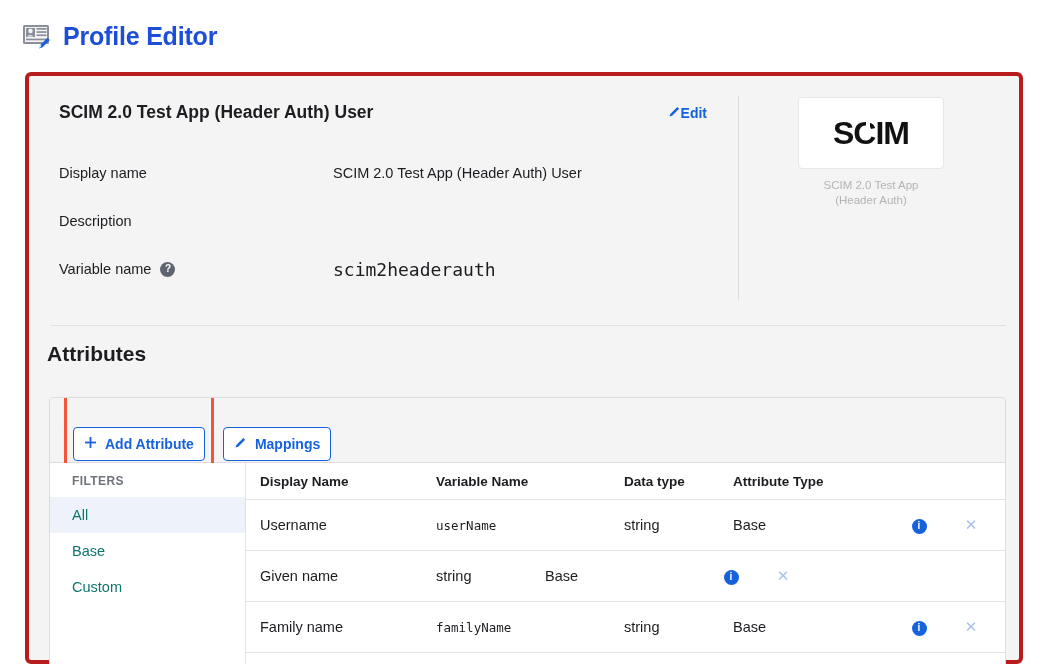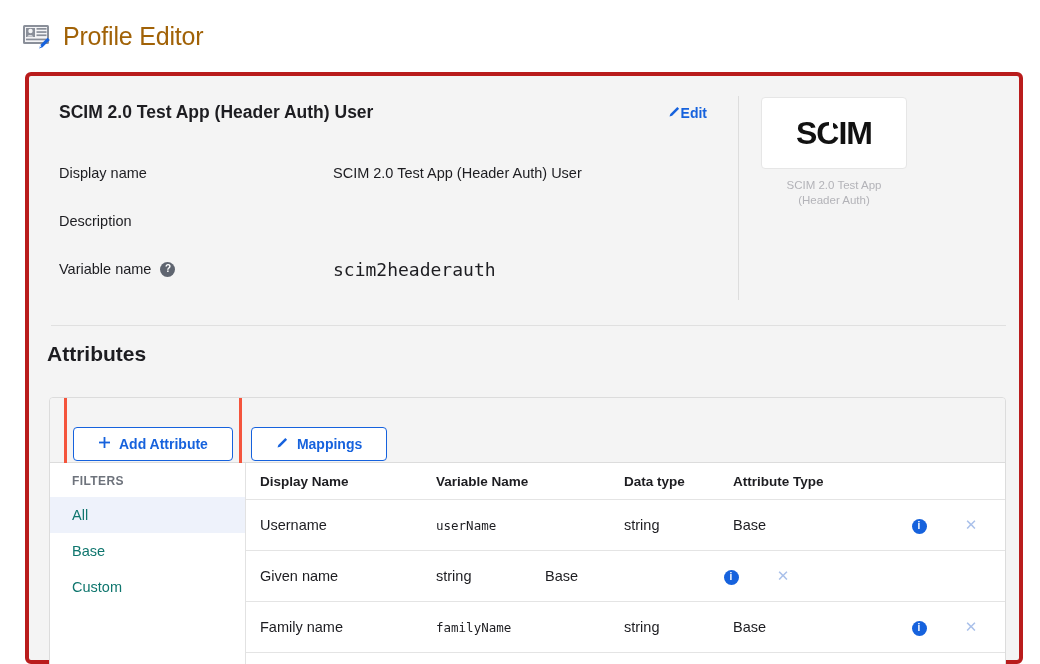--- a/index.html
+++ b/index.html
@@ -15,23 +15,23 @@
   
   .page-head {
     display: flex;
     align-items: center;
     gap: 11px;
     padding: 14px 0 0 22px;
     height: 58px;
   }
   .page-title {
     font-size: 25px;
-    font-weight: normal;
+    font-weight: bold;
     letter-spacing: -0.2px;
-    color: #a16207;
+    color: #1d4ed8;
   }
   .titleicon { width: 30px; height: 28px; display: block; }
 
   
   .profile-card {
     position: absolute;
     left: 25px; top: 72px;
     width: 998px; height: 592px;
     background: #f4f4f4;
     border: 4px solid #b91c1c;
@@ -94,21 +94,21 @@
 
   
   .v-divider {
     position: absolute;
     left: 709px; top: 20px;
     width: 1px; height: 204px;
     background: #dddddd;
   }
   .logo-panel {
     position: absolute;
-    left: 732px; top: 21px;
+    left: 769px; top: 21px;
     width: 146px;
     text-align: center;
   }
   .logo-box {
     width: 146px; height: 72px;
     background: #ffffff;
     border: 1px solid #e6e6e6;
     border-radius: 4px;
     display: flex; align-items: center; justify-content: center;
   }
@@ -165,21 +165,21 @@
     align-items: center;
     gap: 9px;
     padding-left: 22px;
     background: #f4f4f4;
   }
   .btn {
     display: inline-flex;
     align-items: center;
     gap: 8px;
     height: 34px;
-    padding: 0 24px;
+    padding: 0 10px;
     background: #ffffff;
     border: 1px solid #1662dd;
     border-radius: 4px;
     color: #1662dd;
     font-size: 14px;
     font-weight: bold;
     cursor: pointer;
     white-space: nowrap;
     margin-top: 28px;
   }

